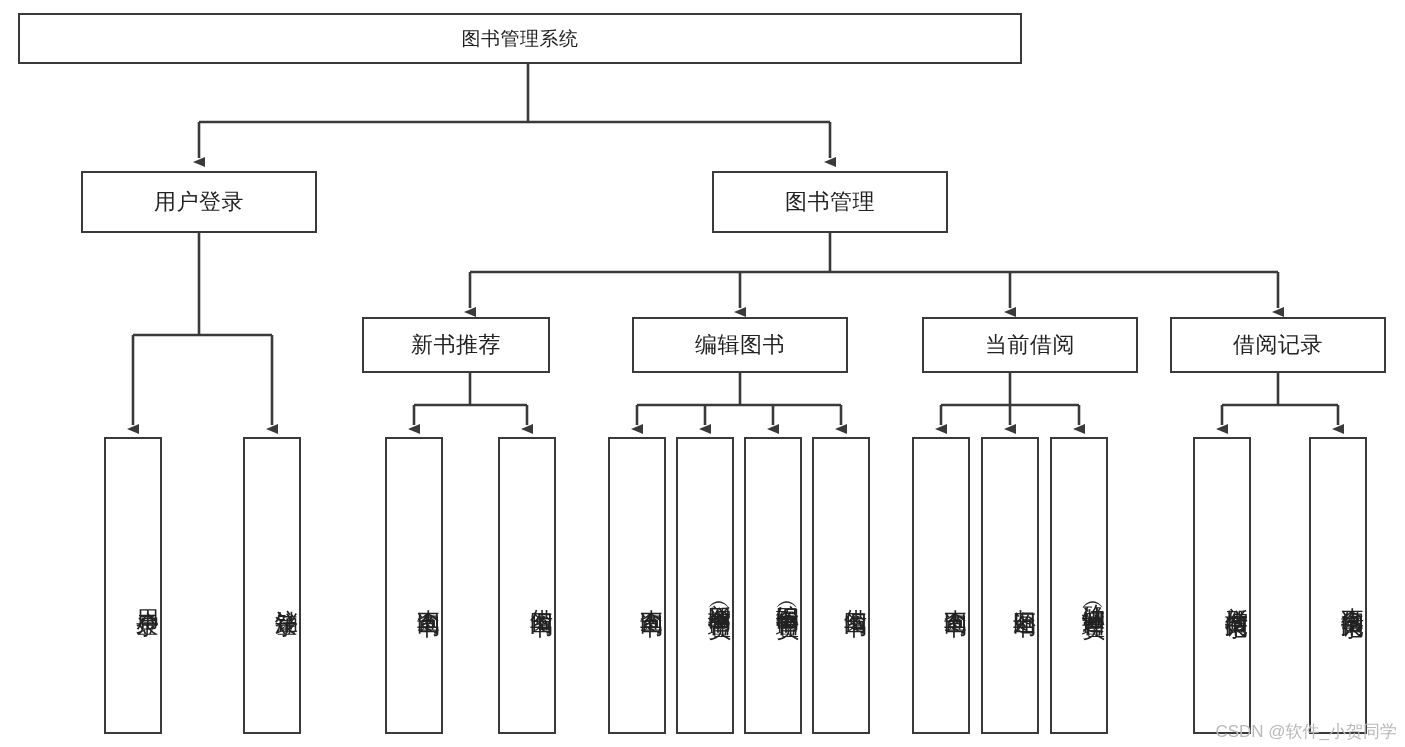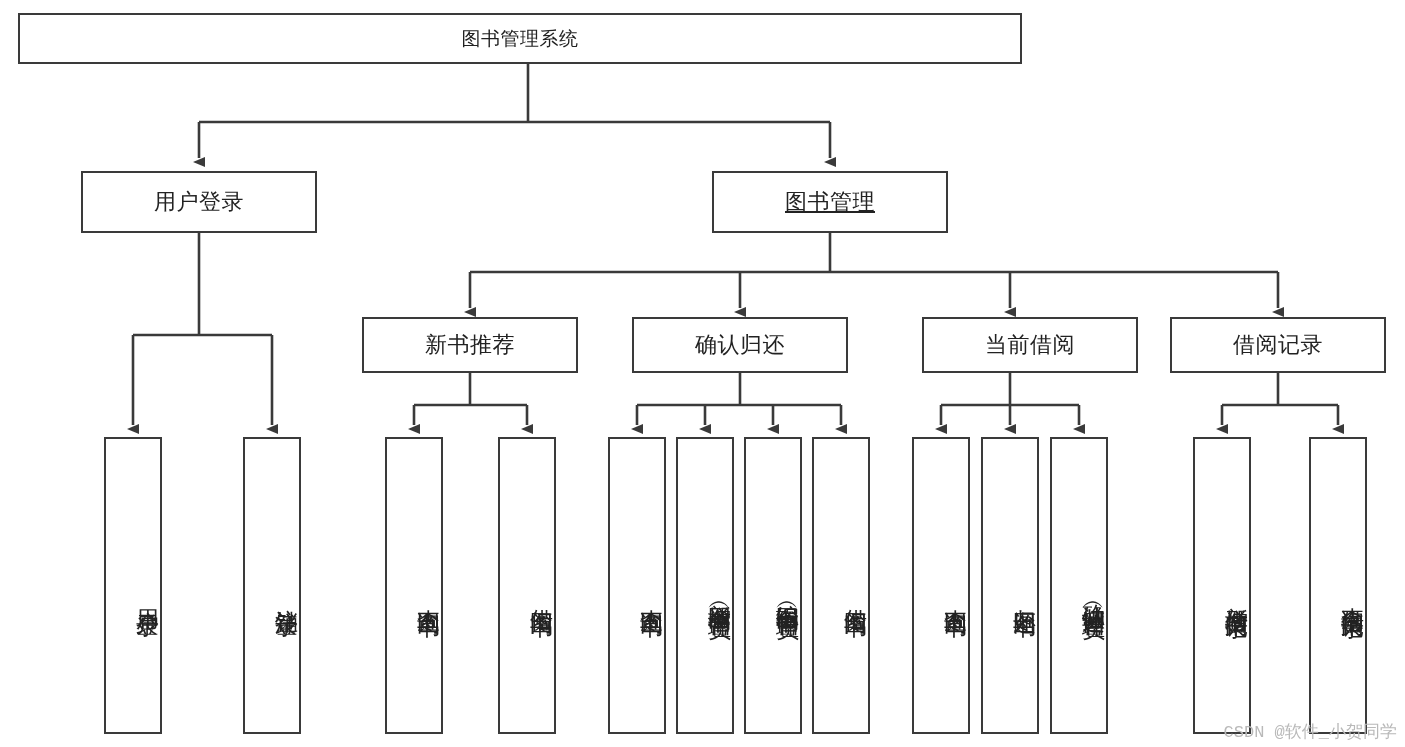--- a/index.html
+++ b/index.html
@@ -44,21 +44,21 @@
     letter-spacing:2px;
     white-space:normal;
   }
   .watermark{
     position:absolute;
     right:8px;bottom:4px;
     font-size:17px;
     color:#b9b9b9;
     white-space:nowrap;
     z-index:5;
-    font-family:Liberation Mono, monospace;
+    font-family:Liberation Sans, sans-serif;
   }
 </style>
 </head>
 <body>
 
 <div id="diagram">
 
   <svg class="edges" viewBox="0 0 1405 747" width="1405" height="747" xmlns="http://www.w3.org/2000/svg">
     <defs>
       <marker id="arrow" markerWidth="10" markerHeight="12" refX="1" refY="6" orient="auto" markerUnits="userSpaceOnUse">
@@ -109,29 +109,29 @@
     </g>
   </svg>
 
   <div class="node h-node root" style="left:18px;top:13px;width:1004px;height:51px;">
     <span class="lbl">图书管理系统</span>
   </div>
 
   <div class="node h-node" style="left:81px;top:171px;width:236px;height:62px;">
     <span class="lbl">用户登录</span>
   </div>
-  <div class="node h-node" style="left:712px;top:171px;width:236px;height:62px;text-decoration:underline;">
+  <div class="node h-node" style="left:712px;top:171px;width:236px;height:62px;">
     <span class="lbl">图书管理</span>
   </div>
 
-  <div class="node h-node" style="left:362px;top:317px;width:216px;height:56px;">
+  <div class="node h-node" style="left:362px;top:317px;width:188px;height:56px;">
     <span class="lbl">新书推荐</span>
   </div>
   <div class="node h-node" style="left:632px;top:317px;width:216px;height:56px;">
-    <span class="lbl">确认归还</span>
+    <span class="lbl">编辑图书</span>
   </div>
   <div class="node h-node" style="left:902px;top:317px;width:216px;height:56px;margin-left:20px;">
     <span class="lbl">当前借阅</span>
   </div>
   <div class="node h-node" style="left:1170px;top:317px;width:216px;height:56px;align-items:center;">
     <span class="lbl">借阅记录</span>
   </div>
 
   <div class="node v-node" style="left:104px;top:437px;width:58px;height:297px;">
     <span class="lbl">用户登录</span>

